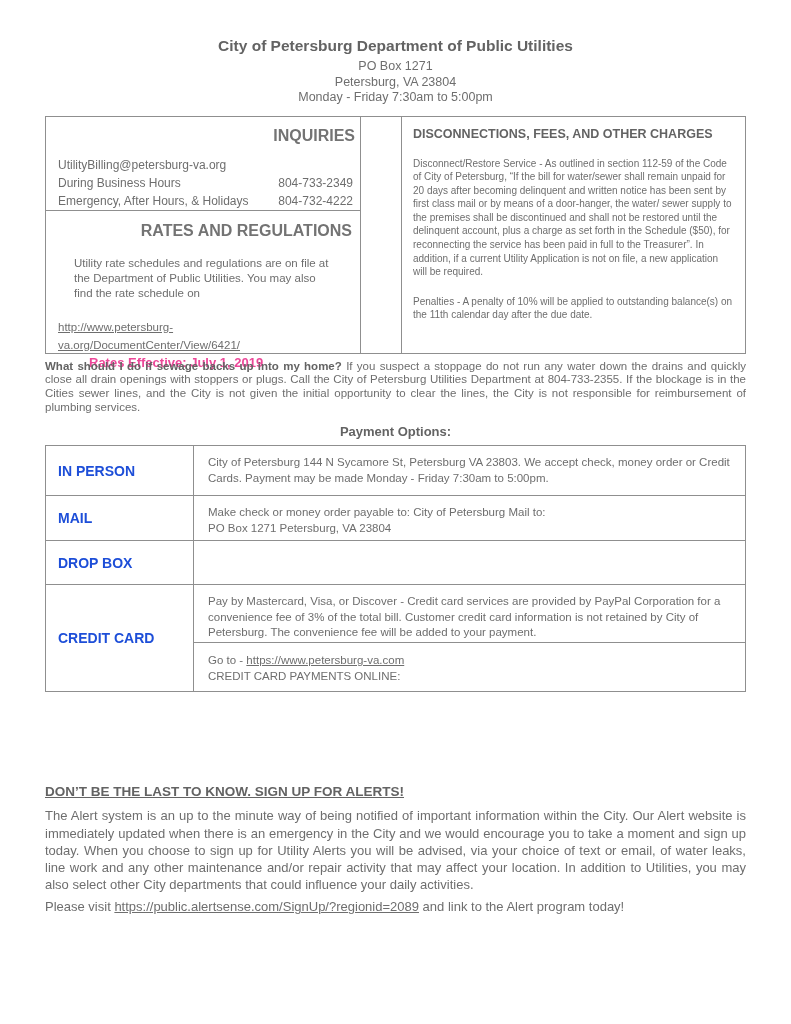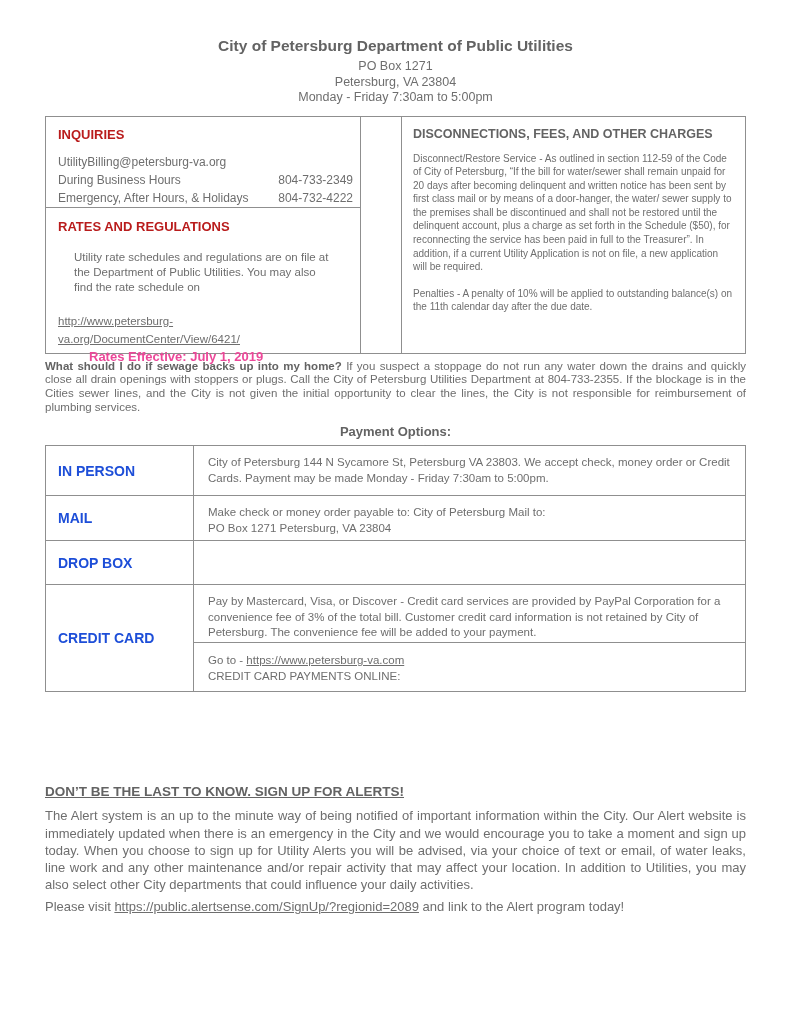--- a/index.html
+++ b/index.html
@@ -26,36 +26,36 @@
     margin: 10px 0 0 45px; width: 701px; height: 238px;
     border: 1.5px solid #8f8f8f;
     display: flex;
   }
   .col-left { width: 315px; border-right: 1.5px solid #8f8f8f; display: flex; flex-direction: column; }
   .col-gap  { width: 41px;  border-right: 1.5px solid #8f8f8f; }
   .col-right{ flex: 1; padding: 7px 11px 0 11px; }
 
   .inquiries { height: 101px; border-bottom: 1.5px solid #8f8f8f; padding: 7px 5px 0 12px; }
   .sec-title {
-    font-size: 13px; font-weight: bold; color: #b91c1c;
-    text-align: left; margin: 3px 0 11px 0;
+    font-size: 16px; font-weight: bold; color: #737373;
+    text-align: right; margin: 3px 0 11px 0;
   }
   .inq-line { font-size: 12px; line-height: 18px; }
   .contact-row { display: flex; justify-content: space-between; font-size: 12px; line-height: 18px; padding-right: 2px; }
 
   .rates { padding: 8px 8px 0 12px; }
   .rates p { font-size: 11.5px; line-height: 15px; margin: 16px; }
   .rates a { font-size: 11.5px; line-height: 15px; }
   .effective { font-size: 13px; font-weight: bold; color: #ec4899; margin-top: 2px; padding-left: 31px; }
 
   .col-right .sec-title-left {
     font-size: 12.5px; font-weight: bold; color: #636363;
     text-align: left; margin: 3px 0 11px 0;
   }
-  .col-right p { font-size: 10px; line-height: 13.6px; margin: 8px 0 13px 0; }
+  .col-right p { font-size: 10px; line-height: 13.6px; margin: 16px 0 13px 0; }
 
   
   .sewage {
     margin: 6px 45px 0 45px; width: 701px;
     font-size: 11.5px; line-height: 13.7px; text-align: justify;
   }
   .sewage b { color: #636363; }
 
   
   .payment-heading {

